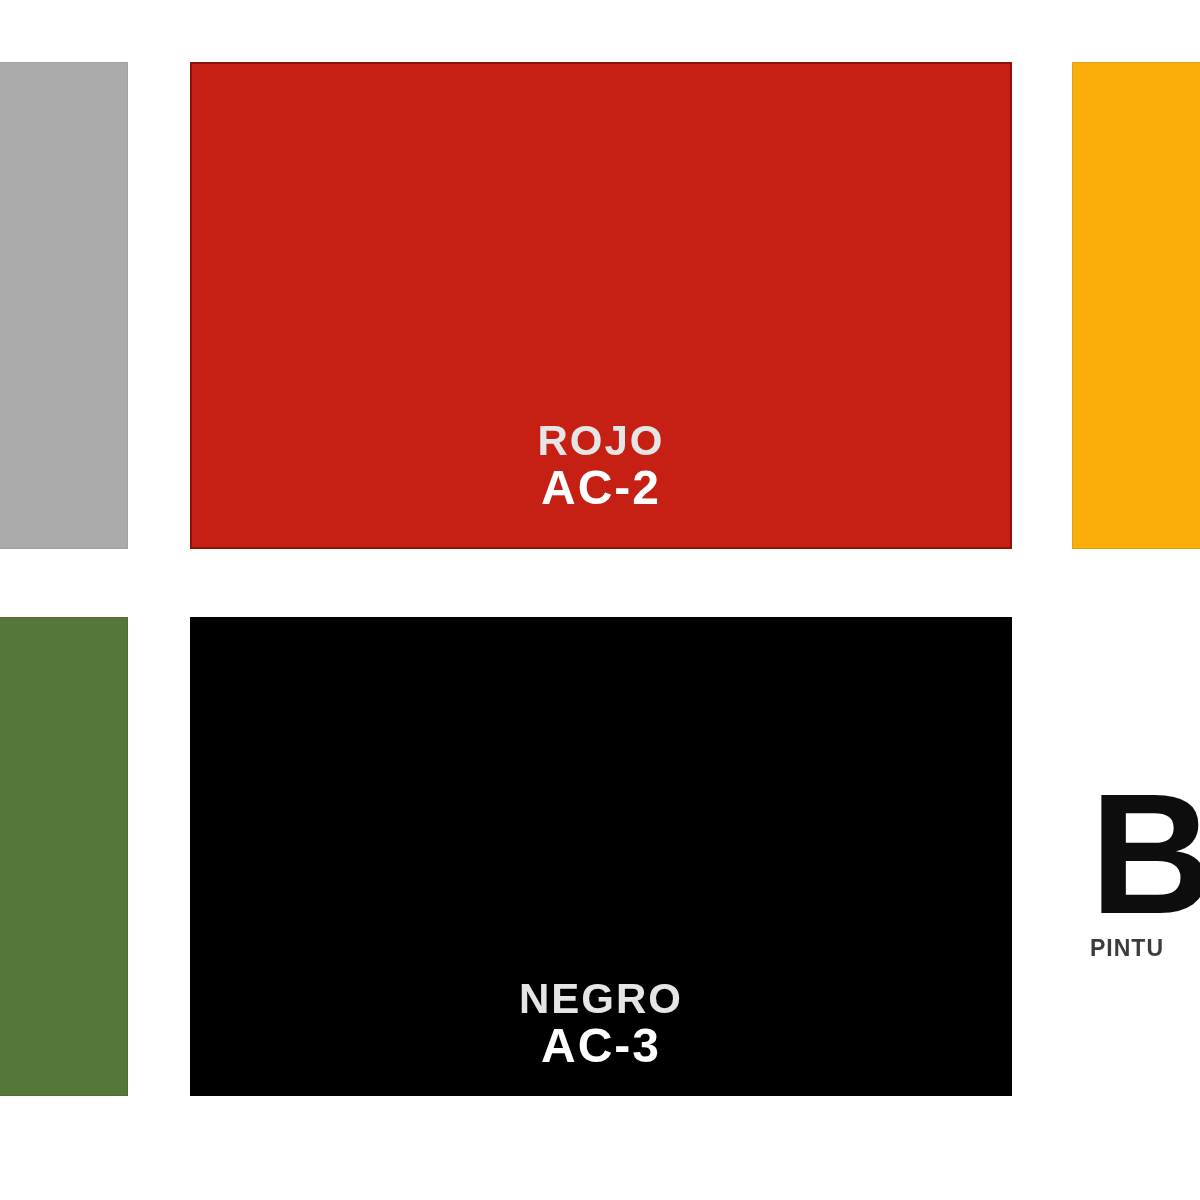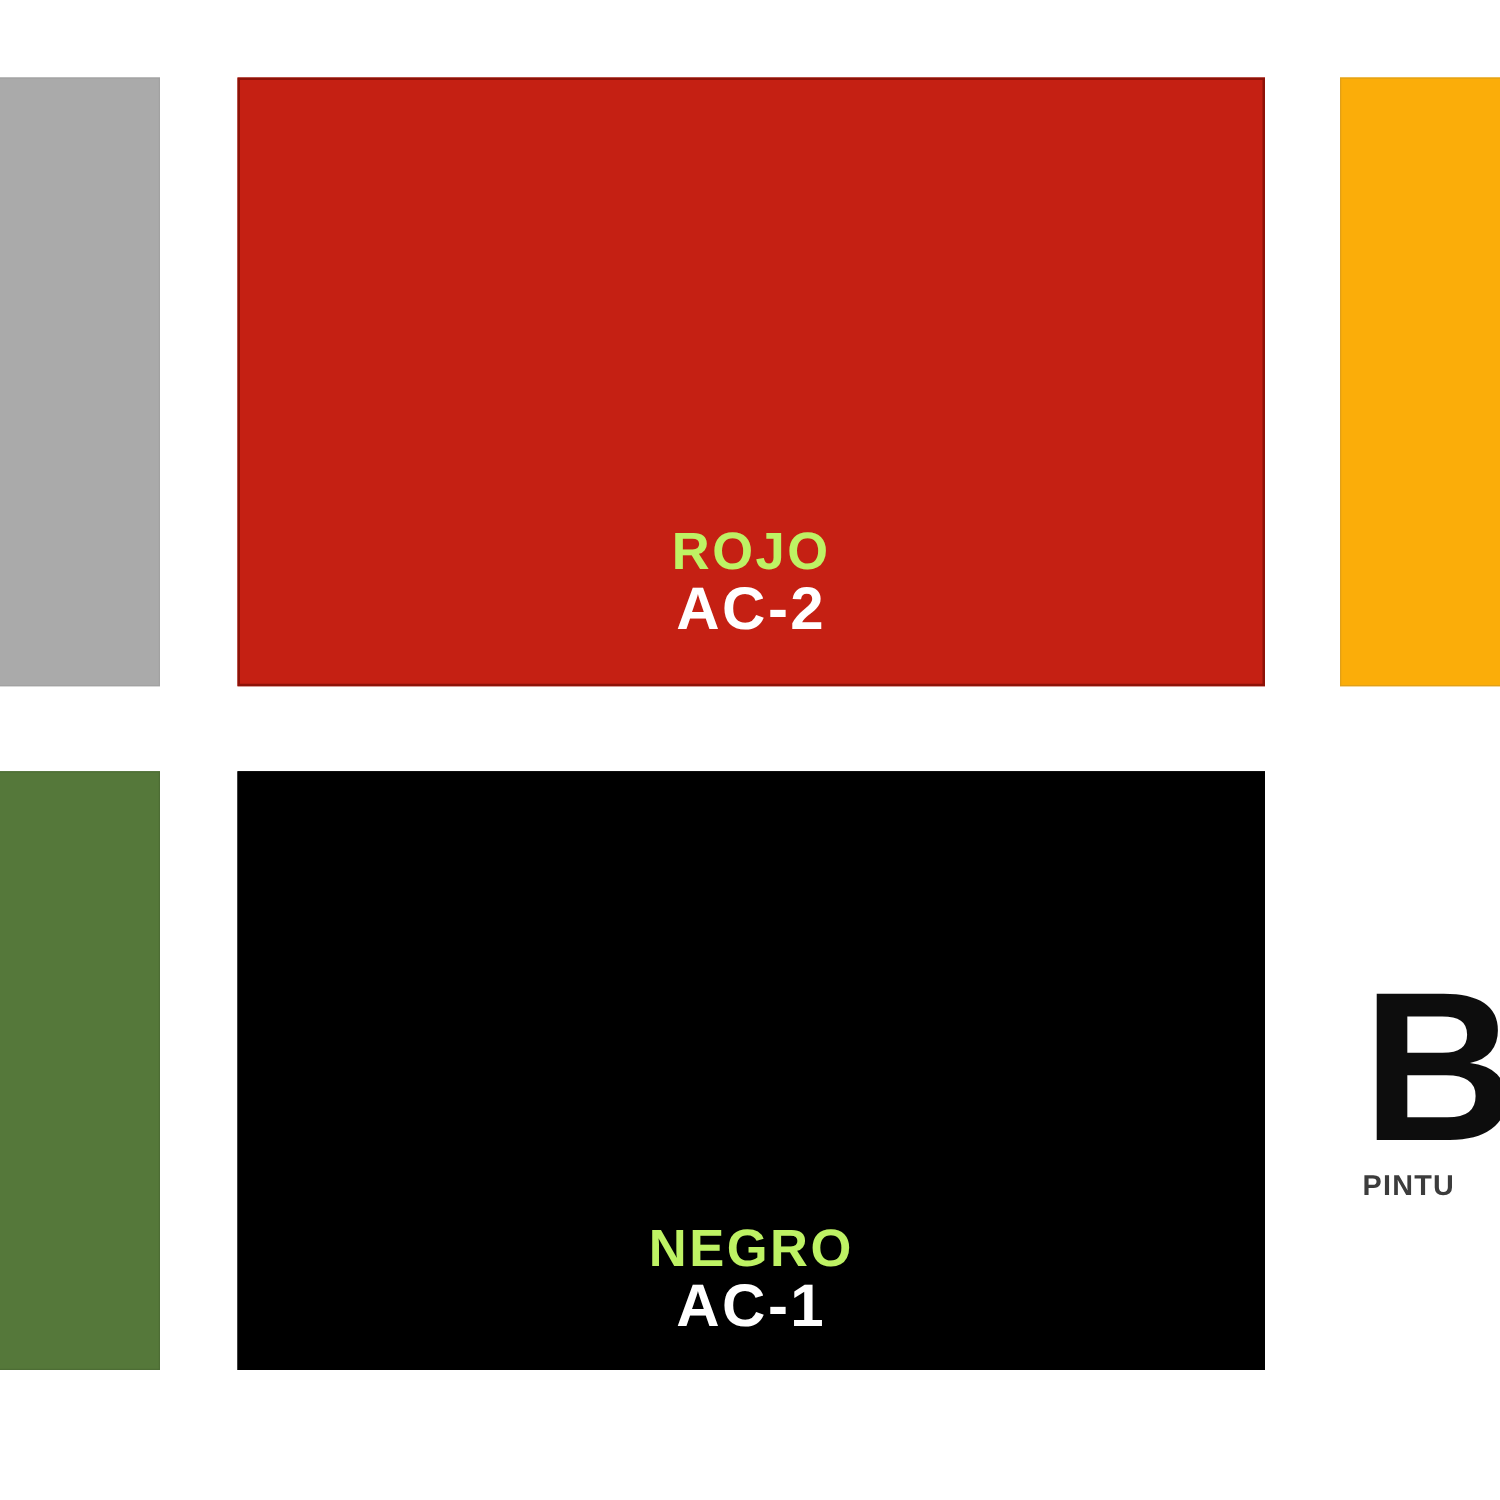--- a/index.html
+++ b/index.html
@@ -24,21 +24,21 @@
     position: absolute;
     box-sizing: border-box;
     display: flex;
     flex-direction: column;
     align-items: center;
     justify-content: flex-end;
     overflow: hidden;
   }
 
   .swatch-label {
-    color: #bef264;
+    color: #e5e5e5;
     font-family: "Liberation Sans", sans-serif;
     font-weight: bold;
     font-size: 42px;
     letter-spacing: 2px;
     line-height: 1.05;
     text-align: center;
     white-space: nowrap;
   }
   .swatch-code {
     color: #ffffff;
@@ -142,21 +142,21 @@
     <div class="swatch-code"></div>
   </div>
 
   <div class="swatch" id="sw-verde">
     <div class="swatch-label"></div>
     <div class="swatch-code"></div>
   </div>
 
   <div class="swatch" id="sw-negro">
     <div class="swatch-label">NEGRO</div>
-    <div class="swatch-code">AC-1</div>
+    <div class="swatch-code">AC-3</div>
   </div>
 
   <div id="brand">
     <div id="brand-mark">B</div>
     <div id="brand-tag">PINTU</div>
   </div>
 
 </div>
 
 </body></html>

